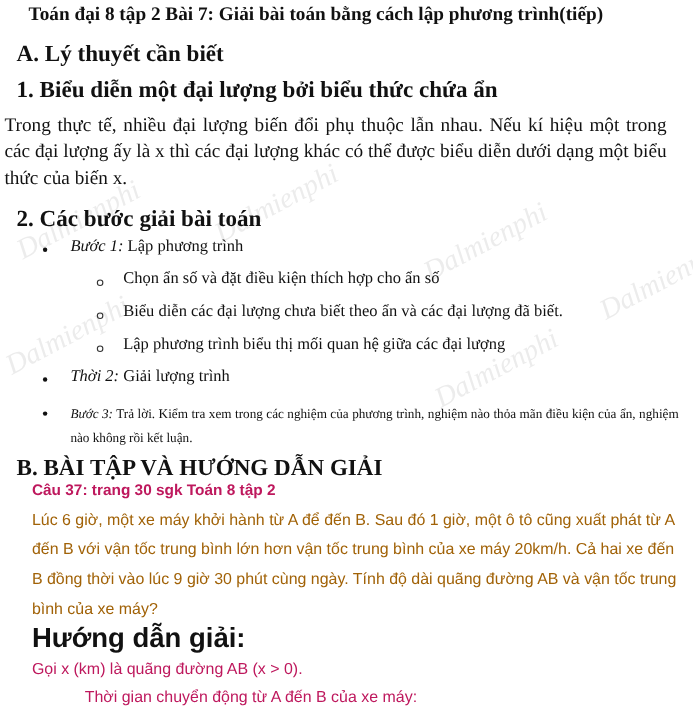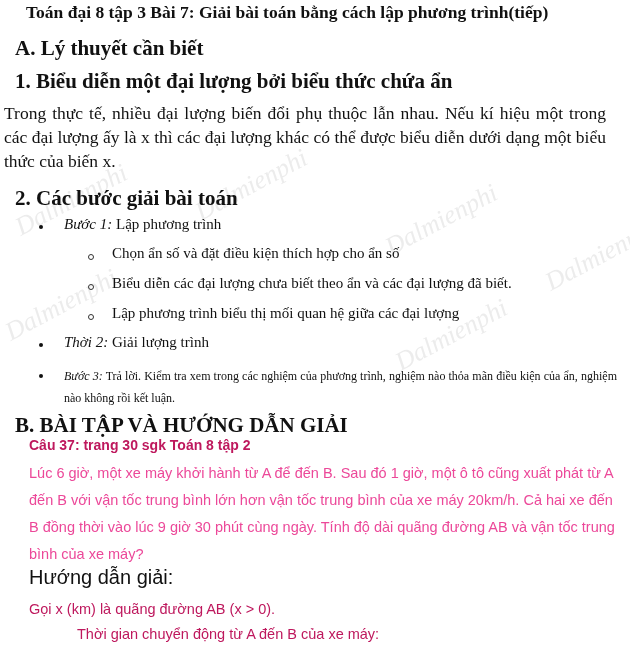--- a/index.html
+++ b/index.html
@@ -9,36 +9,36 @@
   .page-title { position: absolute; left: 26px; top: 2px; width: 600px; font-size: 17.5px; font-weight: bold; white-space: nowrap; }
   .h-sec { position: absolute; left: 15px; font-size: 21px; font-weight: bold; white-space: nowrap; }
   .para { position: absolute; left: 4px; width: 602px; font-size: 17.5px; line-height: 24px; text-align: justify; }
   .bullet { position: absolute; font-size: 15px; white-space: nowrap; }
   .bullet .dot { position: absolute; left: -25px; top: 9px; width: 4px; height: 4px; background: #111; border-radius: 50%; }
   .bullet .circ { position: absolute; left: -24px; top: 9px; width: 4px; height: 4px; border: 1px solid #333; border-radius: 50%; }
   .italic { font-style: italic; }
   .bullet-wrap { position: absolute; left: 64px; width: 553px; font-size: 12px; line-height: 22px; text-align: justify; }
   .bullet-wrap .dot { position: absolute; left: -25px; top: 9px; width: 4px; height: 4px; background: #111; border-radius: 50%; }
   .question-title { position: absolute; left: 29px; top: 437px; font-size: 14px; font-weight: bold; color: #be185d; white-space: nowrap; }
-  .question-body { position: absolute; left: 29px; top: 460px; width: 590px; font-size: 14.5px; line-height: 27px; color: #ec4899; }
-  .guide-title { position: absolute; left: 29px; top: 566px; font-size: 20px; font-weight: normal; color: #111; white-space: nowrap; }
+  .question-body { position: absolute; left: 29px; top: 460px; width: 590px; font-size: 14.5px; line-height: 27px; color: #a16207; }
+  .guide-title { position: absolute; left: 29px; top: 566px; font-size: 25px; font-weight: bold; color: #111; white-space: nowrap; }
   .sol-line { position: absolute; left: 29px; font-size: 14.5px; color: #be185d; white-space: nowrap; }
   .wm { position: absolute; font-family: "Liberation Serif", serif; font-style: italic; font-size: 26px; color: rgba(150,150,150,0.18); transform: rotate(-28deg); pointer-events: none; white-space: nowrap; }
 </style>
 </head>
 <body>
 
 <div class="wm" style="left:10px;top:185px;">Dalmienphi</div>
 <div class="wm" style="left:190px;top:170px;">Dalmienphi</div>
 <div class="wm" style="left:380px;top:205px;">Dalmienphi</div>
 <div class="wm" style="left:540px;top:240px;">Dalmienphi</div>
 <div class="wm" style="left:0px;top:290px;">Dalmienphi</div>
 <div class="wm" style="left:390px;top:320px;">Dalmienphi</div>
 
-<div class="page-title serif">Toán đại 8 tập 3 Bài 7: Giải bài toán bằng cách lập phương trình(tiếp)</div>
+<div class="page-title serif">Toán đại 8 tập 2 Bài 7: Giải bài toán bằng cách lập phương trình(tiếp)</div>
 
 <div class="h-sec serif" style="top:36px;">A. Lý thuyết cần biết</div>
 <div class="h-sec serif" style="top:69px;">1. Biểu diễn một đại lượng bởi biểu thức chứa ẩn</div>
 
 <div class="para serif" style="top:101px;">Trong thực tế, nhiều đại lượng biến đổi phụ thuộc lẫn nhau. Nếu kí hiệu một trong các đại lượng ấy là x thì các đại lượng khác có thể được biểu diễn dưới dạng một biểu thức của biến x.</div>
 
 <div class="h-sec serif" style="top:186px;text-align:right;">2. Các bước giải bài toán</div>
 
 <div class="bullet serif" style="left:64px;top:216px;">
   <span class="dot"></span>

